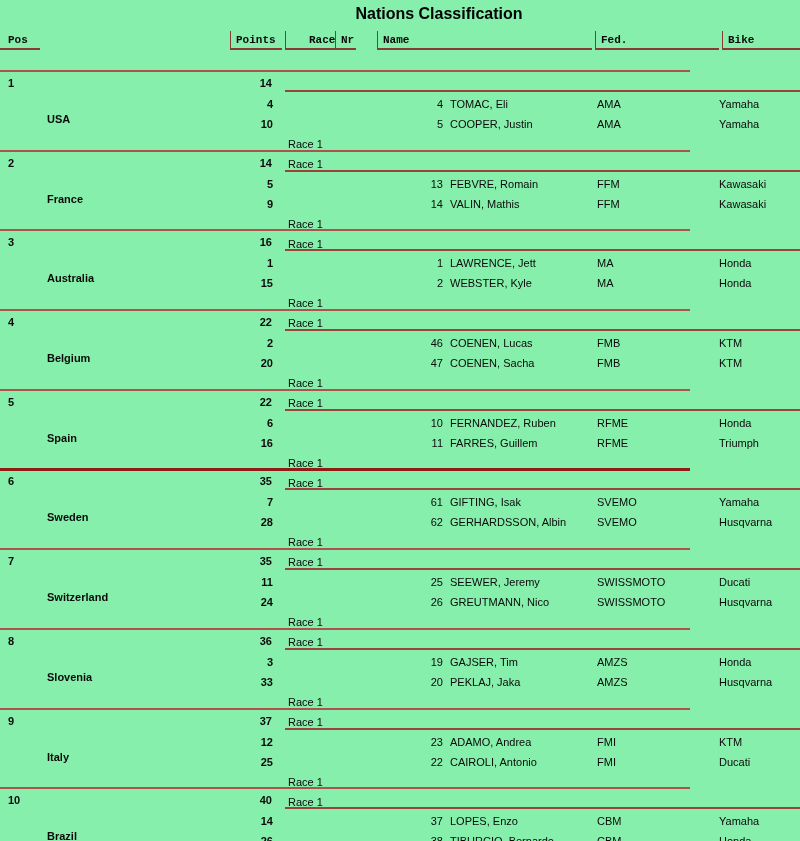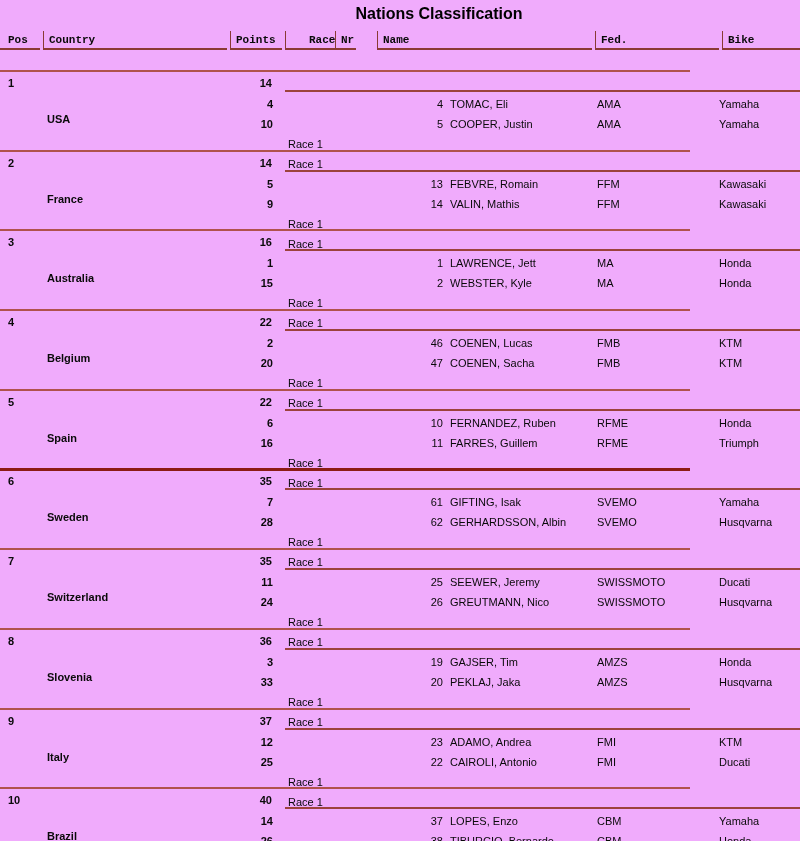--- a/index.html
+++ b/index.html
@@ -1,20 +1,20 @@
 <!DOCTYPE html>
 <html style="--line: #b0524c; --hline: #8a3a34; --uline: #9c423c; --cutoff: #8c1c14;"><head>
 <meta charset="utf-8">
 <style>
   html, body { margin: 0; padding: 0; }
   .page {
     position: relative;
     width: 800px;
     height: 841px;
-    background: #f0abfc;
+    background: #86efac;
     overflow: hidden;
     font-family: "Liberation Sans", sans-serif;
     font-size: 11px;
     color: #0a0a0a;
   }
   .title {
     position: absolute;
     top: 5px;
     left: 0;
     width: 878px;
@@ -80,21 +80,20 @@
   .bike { position: absolute; left: 719px; }
 </style>
 </head>
 <body>
 
 <div class="page">
   <h1 class="title">Nations Classification</h1>
 
   <div class="header-row">
     <div class="hcell hc-pos">Pos</div>
-    <div class="hcell hc-country">Country</div>
     <div class="hcell hc-points">Points</div>
     <div class="hcell hc-race">Race</div>
     <div class="hcell hc-nr">Nr</div>
     <div class="hcell hc-name">Name</div>
     <div class="hcell hc-fed">Fed.</div>
     <div class="hcell hc-bike">Bike</div>
   </div>
 
   <div id="nations" class="nations">
   <section class="nation-block">

